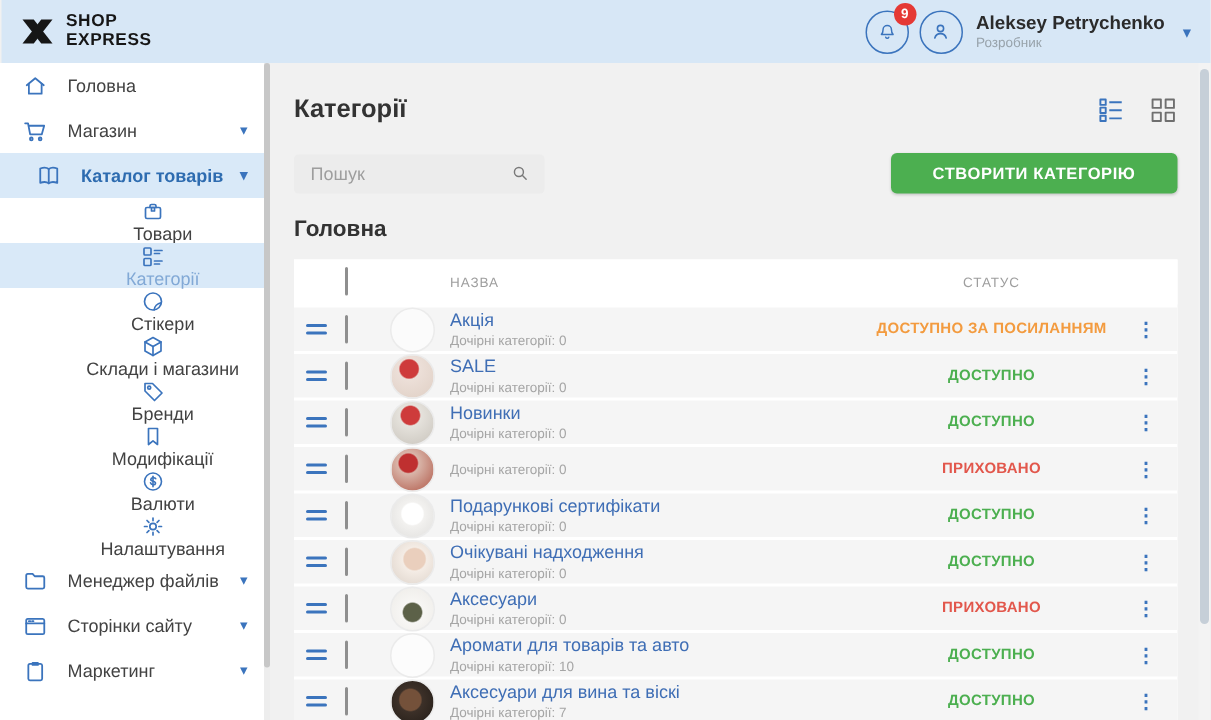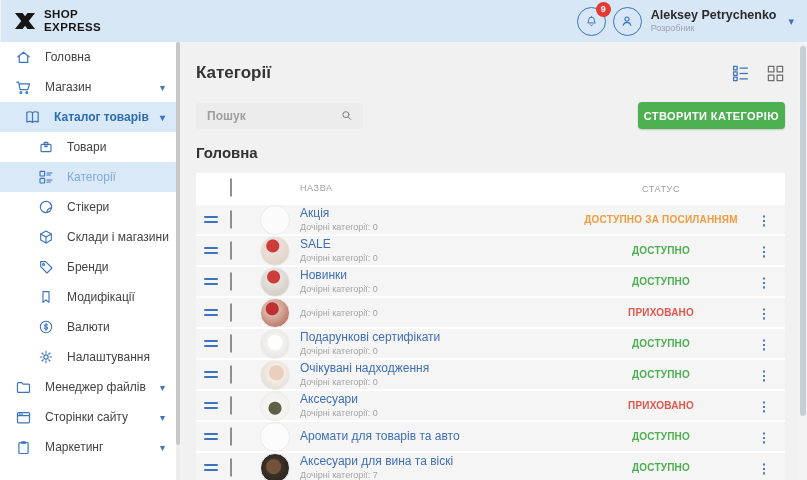--- a/index.html
+++ b/index.html
@@ -36,43 +36,43 @@
 
   
   .sidebar { position:absolute; top:42px; left:0; width:180px; bottom:0; background:#fff; z-index:5; }
   .side-scroll { position:absolute; top:0; right:0; width:4px; height:100%; background:#ededed; }
   .side-thumb { position:absolute; top:0; width:4px; height:92%; background:#c7c7c7; border-radius:2px; }
   .side-item {
     height:30px; display:flex; align-items:center; padding-left:15px;
     color:#424242; font-size:12px; cursor:pointer; position:relative; white-space:nowrap;
   }
   .side-item .si-icon { width:17px; height:17px; color:#3b74bd; margin-right:13px; display:flex; align-items:center; justify-content:center; flex:0 0 auto; }
-  .side-item.sub { padding-left:37px; }
+  .side-item.sub { padding-left:37px;flex-direction:column; }
   .side-item.hl { background:#d9e9f8; }
   .side-item.parent-active { color:#2e6cb0; font-weight:bold;padding-left:24px; }
   .side-item.selected { color:#82a9d6; }
   .side-chev { position:absolute; right:15px; color:#3b74bd; font-size:10px; }
 
   
   .content { position:absolute; left:180px; top:42px; right:0; bottom:0; background:#f1f1f1; padding:0 22px 0 16px; }
   .content-scrollbar { position:absolute; top:0; right:0; width:8px; bottom:0; background:#f3f3f3; }
   .content-thumb { position:absolute; top:4px; right:1px; width:6px; height:370px; background:#c6cfd8; border-radius:3px; }
 
   .title-row { display:flex; align-items:center; margin-top:21px; height:20px; }
   .page-title { font-size:17px; font-weight:bold; color:#333; }
   .view-toggles { margin-left:auto; display:flex; gap:15px; align-items:center; }
   .toggle { cursor:pointer; display:flex; }
 
   .search-row { display:flex; align-items:center; margin-top:19px; height:27px; }
   .search-box { width:167px; height:26px; background:#ececec; border-radius:3px; display:flex; align-items:center; padding:0 9px; }
-  .search-input { border:none; background:transparent; outline:none; font-size:12px; color:#444; width:100%;font-weight:bold; }
+  .search-input { border:none; background:transparent; outline:none; font-size:12px; color:#444; width:100%; }
   .search-input::placeholder { color:#9e9e9e; }
   .create-btn {
     margin-left:auto; height:27px; background:#4caf50; color:#fff; border:none; border-radius:4px;
-    font-family:"Liberation Sans",sans-serif; font-size:11px; font-weight:bold; padding:0 6px;
+    font-family:"Liberation Sans",sans-serif; font-size:11px; font-weight:bold; padding:0 28px;
     letter-spacing:.4px; cursor:pointer; box-shadow:0 1px 2px rgba(0,0,0,.18);
   }
 
   .section-title { margin-top:15px; font-size:15px; font-weight:bold; color:#333; }
 
   
   .table { margin-top:12px; background:#fff; }
   .thead { height:30px; background:#fff; display:flex; align-items:center; padding:0 8px; margin-bottom:2px; }
   .trow { height:29px; background:#f5f5f5; display:flex; align-items:center; padding:0 8px; margin-bottom:2px; }
   .trow:last-child { margin-bottom:0; }
@@ -475,20 +475,21 @@
             <i></i>
             <i></i>
           </span>
         </span>
       <span class="c-cb"><span class="cbox"></span></span>
       <span class="c-av">
           <span class="avatar" style="background:#fcfcfc"></span>
         </span>
       <span class="ninfo">
         <a class="nm">Аромати для товарів та авто</a>
+        <span class="nsub">Дочірні категорії: 10</span>
       </span>
       <span class="c-status st-ok">ДОСТУПНО</span>
       <span class="c-kebab"><span class="kebab">⋮</span></span>
     </div>
 
     <div class="trow">
       <span class="c-drag">
           <span class="drag">
             <i></i>
             <i></i>

